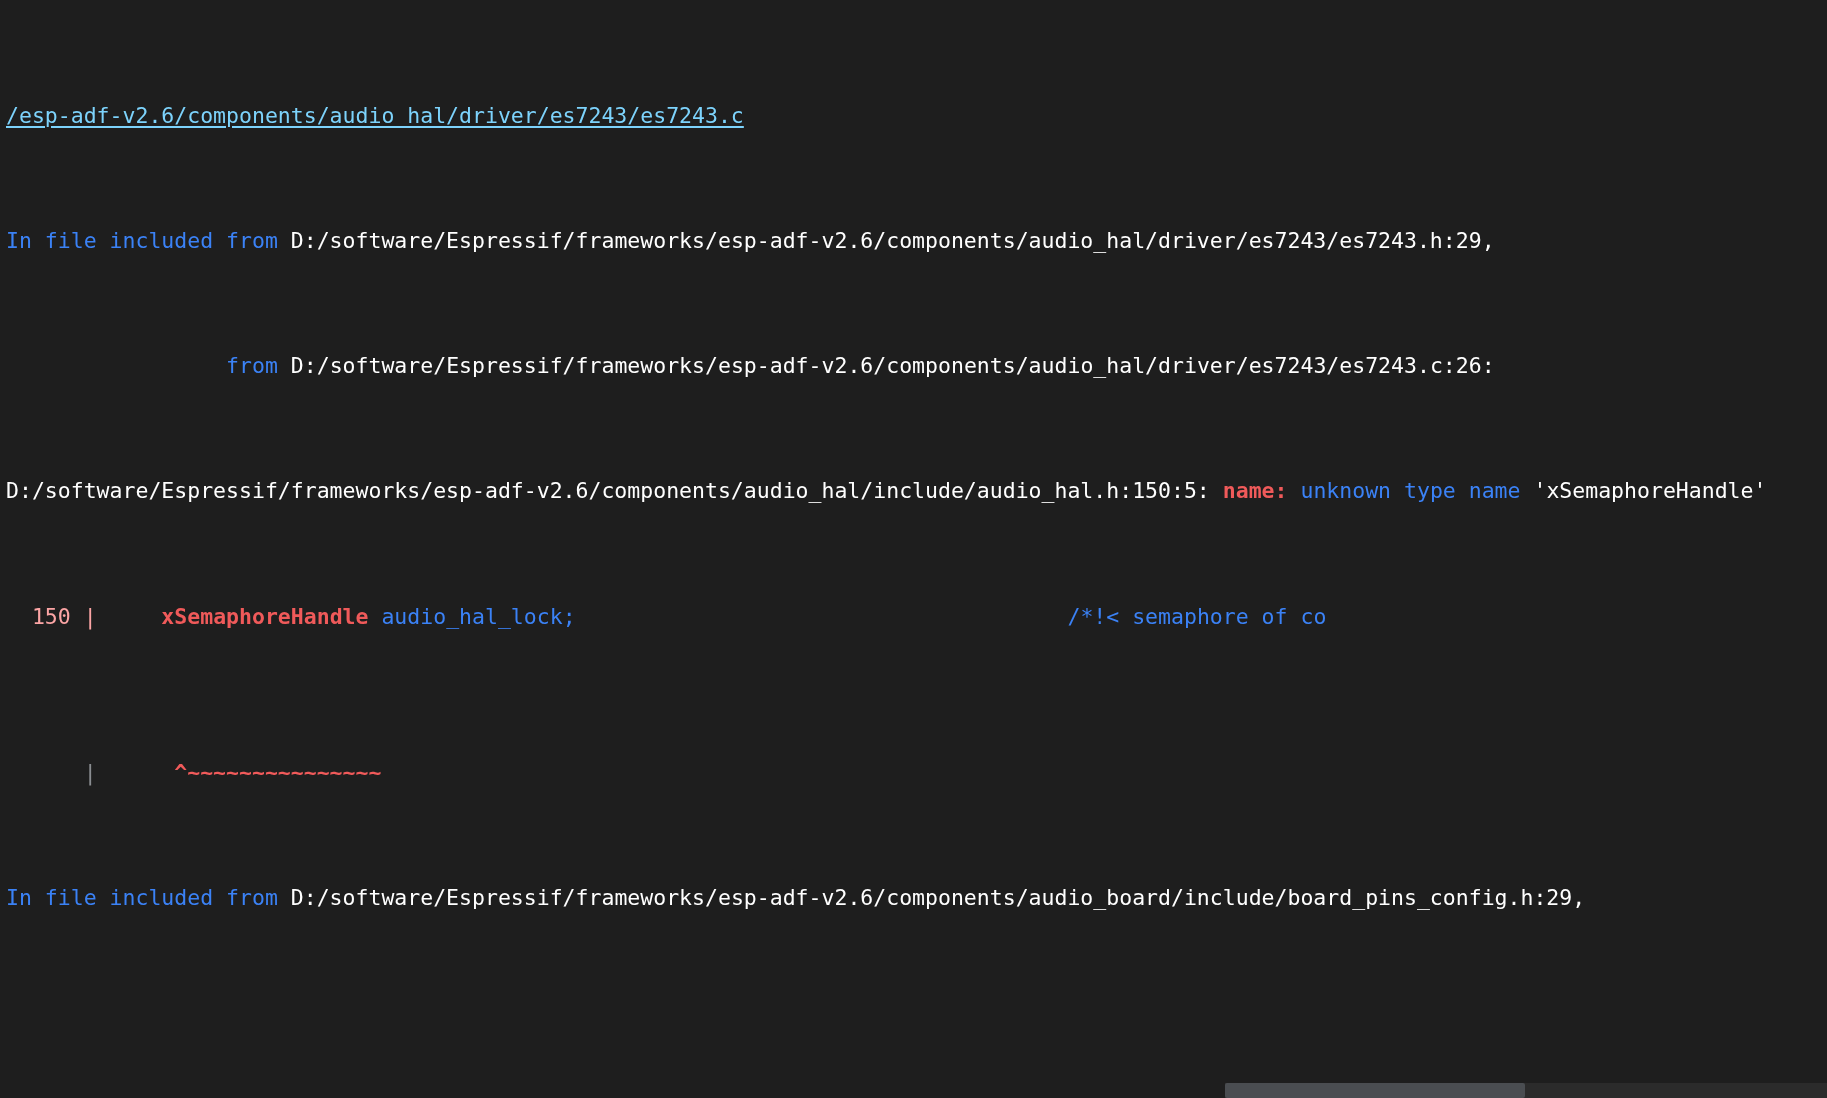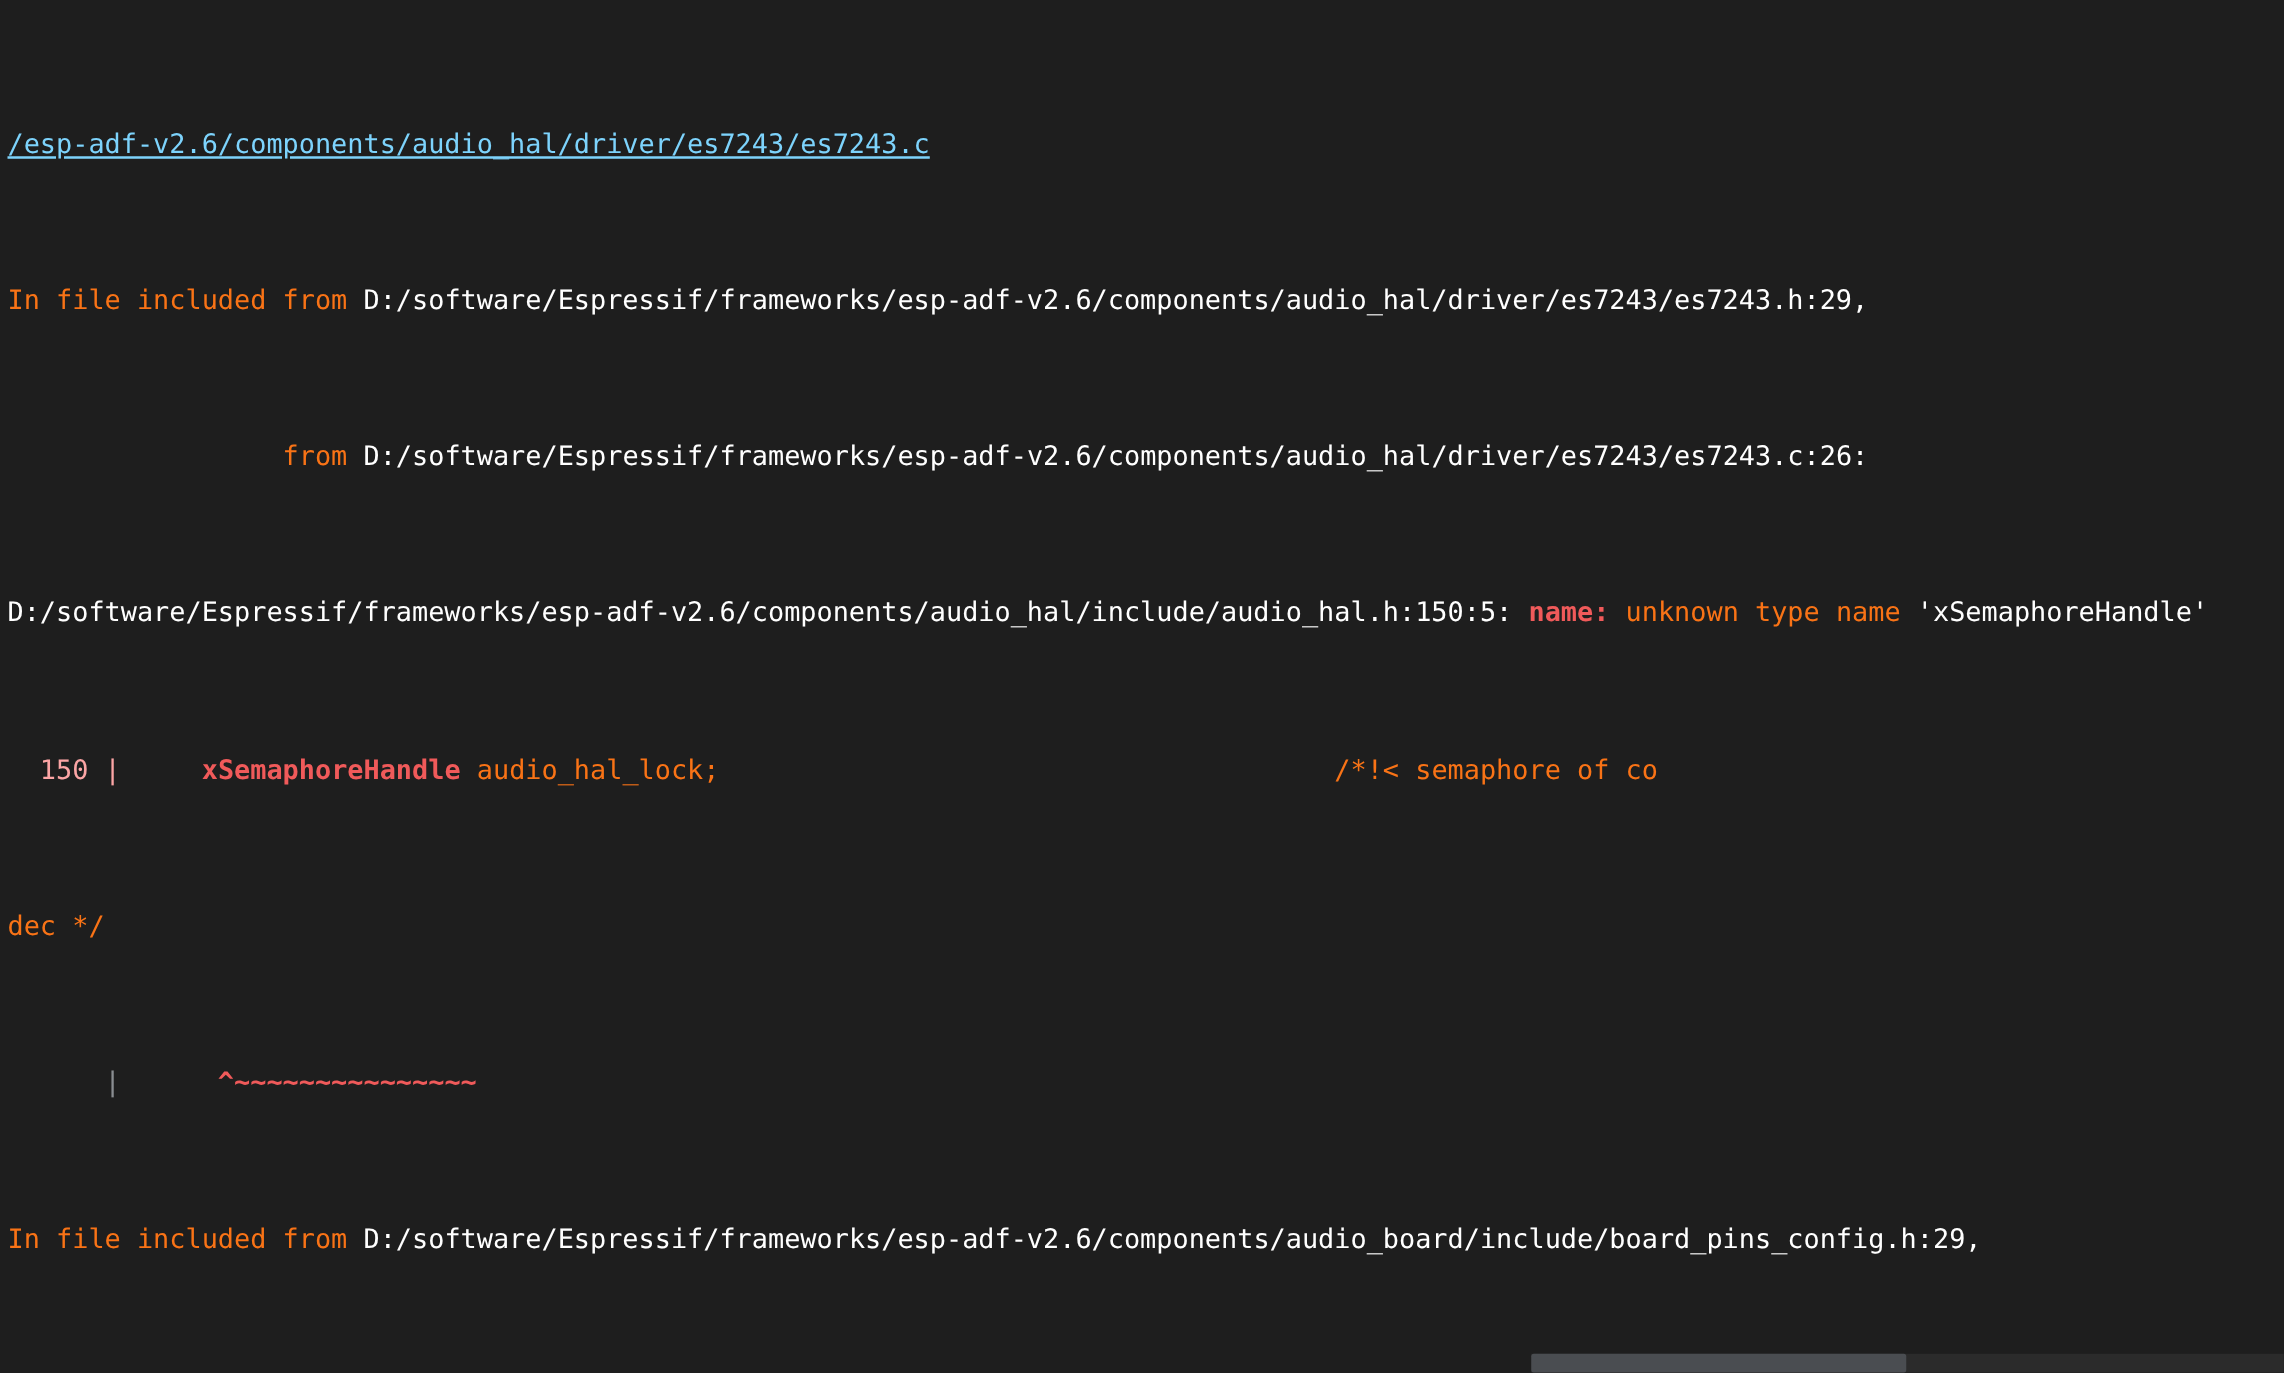--- a/index.html
+++ b/index.html
@@ -19,21 +19,21 @@
   }
   .line{white-space:pre-wrap;word-break:break-all;min-height:31.3px;}
   .hdr{
     color:#7dd3fc;
     text-decoration:underline;
     text-underline-offset:3px;
   }
   .b{font-weight:normal;color:#ffffff;}
   .err{font-weight:bold;color:#f05a5a;}
   .redtok{font-weight:bold;color:#f05a5a;margin-top:14px;}
-  .plain{color:#f97316;text-align:center;}
+  .plain{color:#3b82f6;text-align:center;}
   .sq-red{color:#f05a5a;font-weight:bold;}
   .bar{color:#8a8d91;}
   .ln{color:#fca5a5;}
   .scrollbar-track{
     position:absolute;
     left:1225px;
     top:1083px;
     width:602px;
     height:15px;
     background:#2b2b2b;
@@ -56,21 +56,20 @@
   <div class="line"><span class="hdr">/esp-adf-v2.6/components/audio_hal/driver/es7243/es7243.c</span></div>
 
   <div class="line"><span class="plain">In file included from </span><span class="b">D:/software/Espressif/frameworks/esp-adf-v2.6/components/audio_hal/driver/es7243/es7243.h:29,</span></div>
 
   <div class="line"><span class="plain">                 from </span><span class="b">D:/software/Espressif/frameworks/esp-adf-v2.6/components/audio_hal/driver/es7243/es7243.c:26:</span></div>
 
   <div class="line"><span class="b">D:/software/Espressif/frameworks/esp-adf-v2.6/components/audio_hal/include/audio_hal.h:150:5:</span><span class="plain"> </span><span class="err">name:</span><span class="plain"> unknown type name </span><span class="b">'xSemaphoreHandle'</span></div>
 
   <div class="line"><span class="ln">  150 |</span><span class="plain">     </span><span class="redtok">xSemaphoreHandle</span><span class="plain"> audio_hal_lock;                                      /*!&lt; semaphore of co</span></div>
 
-  <div class="line"><span class="plain">dec */</span></div>
 
   <div class="line"><span class="bar">      |</span><span class="sq-red">      ^~~~~~~~~~~~~~~~</span></div>
 
   <div class="line"><span class="plain">In file included from </span><span class="b">D:/software/Espressif/frameworks/esp-adf-v2.6/components/audio_board/include/board_pins_config.h:29,</span></div>
 
   
 
   
 
   

